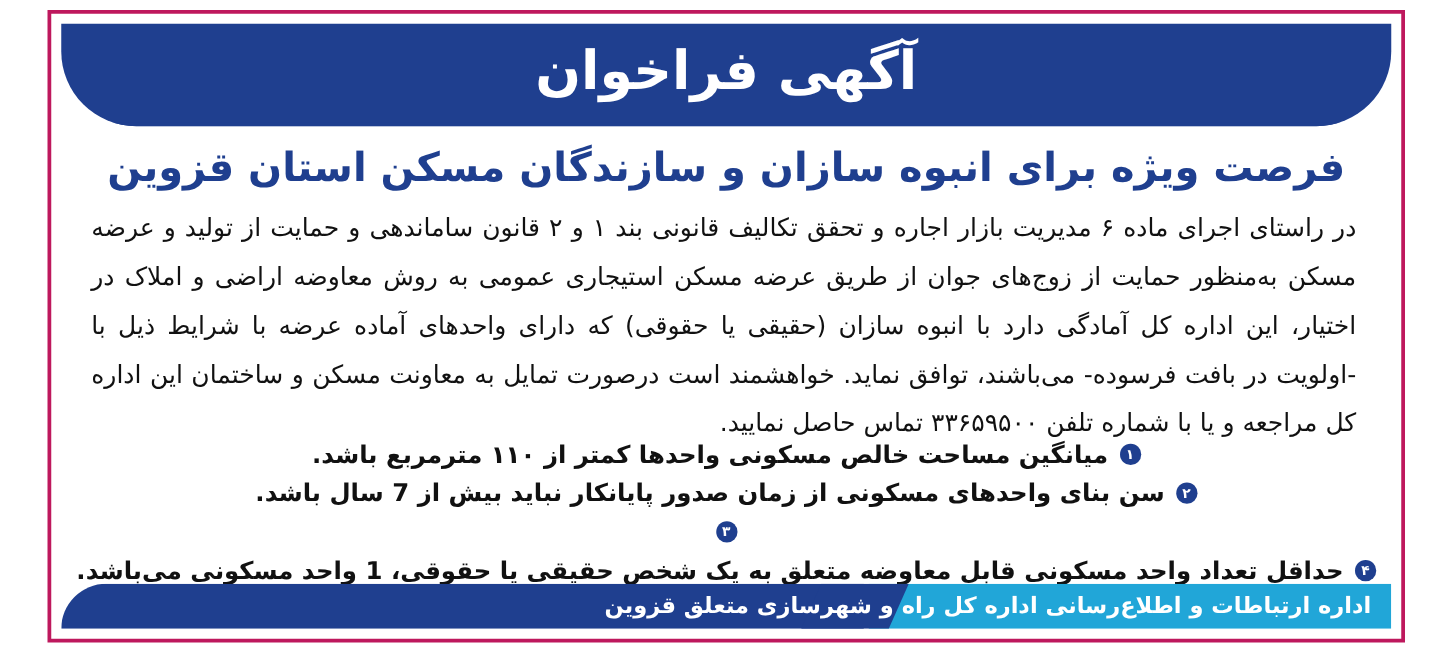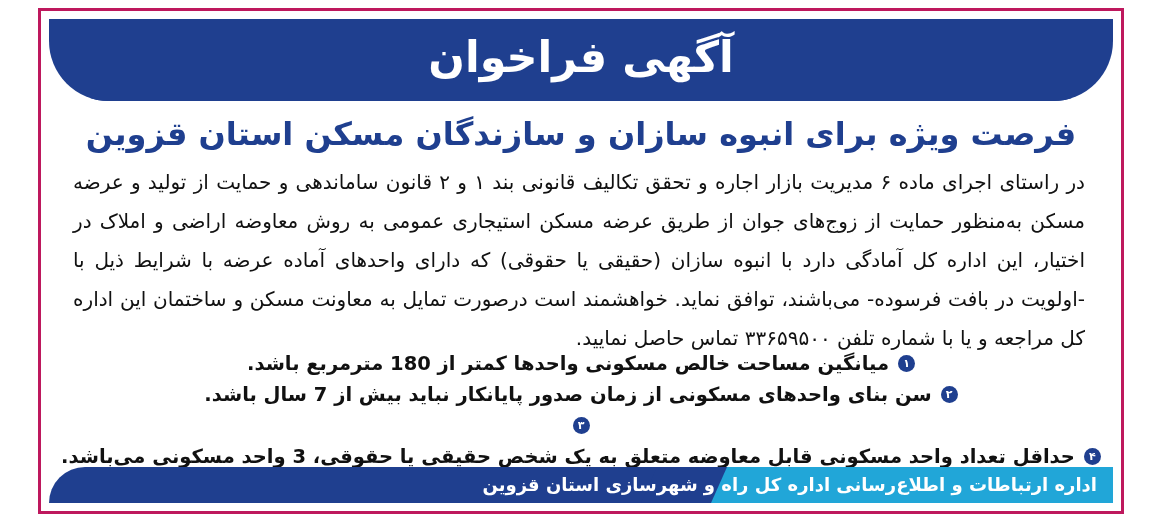--- a/index.html
+++ b/index.html
@@ -181,35 +181,35 @@
     <div class="header-title">آگهی فراخوان</div>
   </div>
 
   <div class="subhead">فرصت ویژه برای انبوه سازان و سازندگان مسکن استان قزوین</div>
 
   <div class="body-text">در راستای اجرای ماده ۶ مدیریت بازار اجاره و تحقق تکالیف قانونی بند ۱ و ۲ قانون ساماندهی و حمایت از تولید و عرضه مسکن به‌منظور حمایت از زوج‌های جوان از طریق عرضه مسکن استیجاری عمومی به روش معاوضه اراضی و املاک در اختیار، این اداره کل آمادگی دارد با انبوه سازان (حقیقی یا حقوقی) که دارای واحدهای آماده عرضه با شرایط ذیل با -اولویت در بافت فرسوده- می‌باشند، توافق نماید. خواهشمند است درصورت تمایل به معاونت مسکن و ساختمان این اداره کل مراجعه و یا با شماره تلفن ۳۳۶۵۹۵۰۰ تماس حاصل نمایید.</div>
 
   <ul class="conditions">
     <li class="condition">
       <span class="bullet-num">۱</span>
-      <span>میانگین مساحت خالص مسکونی واحدها کمتر از 180 مترمربع باشد.</span>
+      <span>میانگین مساحت خالص مسکونی واحدها کمتر از ۱۱۰ مترمربع باشد.</span>
     </li>
     <li class="condition">
       <span class="bullet-num">۲</span>
       <span>سن بنای واحدهای مسکونی از زمان صدور پایانکار نباید بیش از 7 سال باشد.</span>
     </li>
     <li class="condition">
       <span class="bullet-num">۳</span>
     </li>
     <li class="condition">
       <span class="bullet-num">۴</span>
-      <span>حداقل تعداد واحد مسکونی قابل معاوضه متعلق به یک شخص حقیقی یا حقوقی، 3 واحد مسکونی می‌باشد.</span>
+      <span>حداقل تعداد واحد مسکونی قابل معاوضه متعلق به یک شخص حقیقی یا حقوقی، 1 واحد مسکونی می‌باشد.</span>
     </li>
   </ul>
 
   <div class="footer-band">
     <div class="footer-right"></div>
     <div class="footer-left"></div>
     <div class="footer-wedge"></div>
-    <div class="footer-text">اداره ارتباطات و اطلاع‌رسانی اداره کل راه و شهرسازی استان قزوین</div>
+    <div class="footer-text">اداره ارتباطات و اطلاع‌رسانی اداره کل راه و شهرسازی متعلق قزوین</div>
   </div>
 
 </div>
 
 </body></html>

